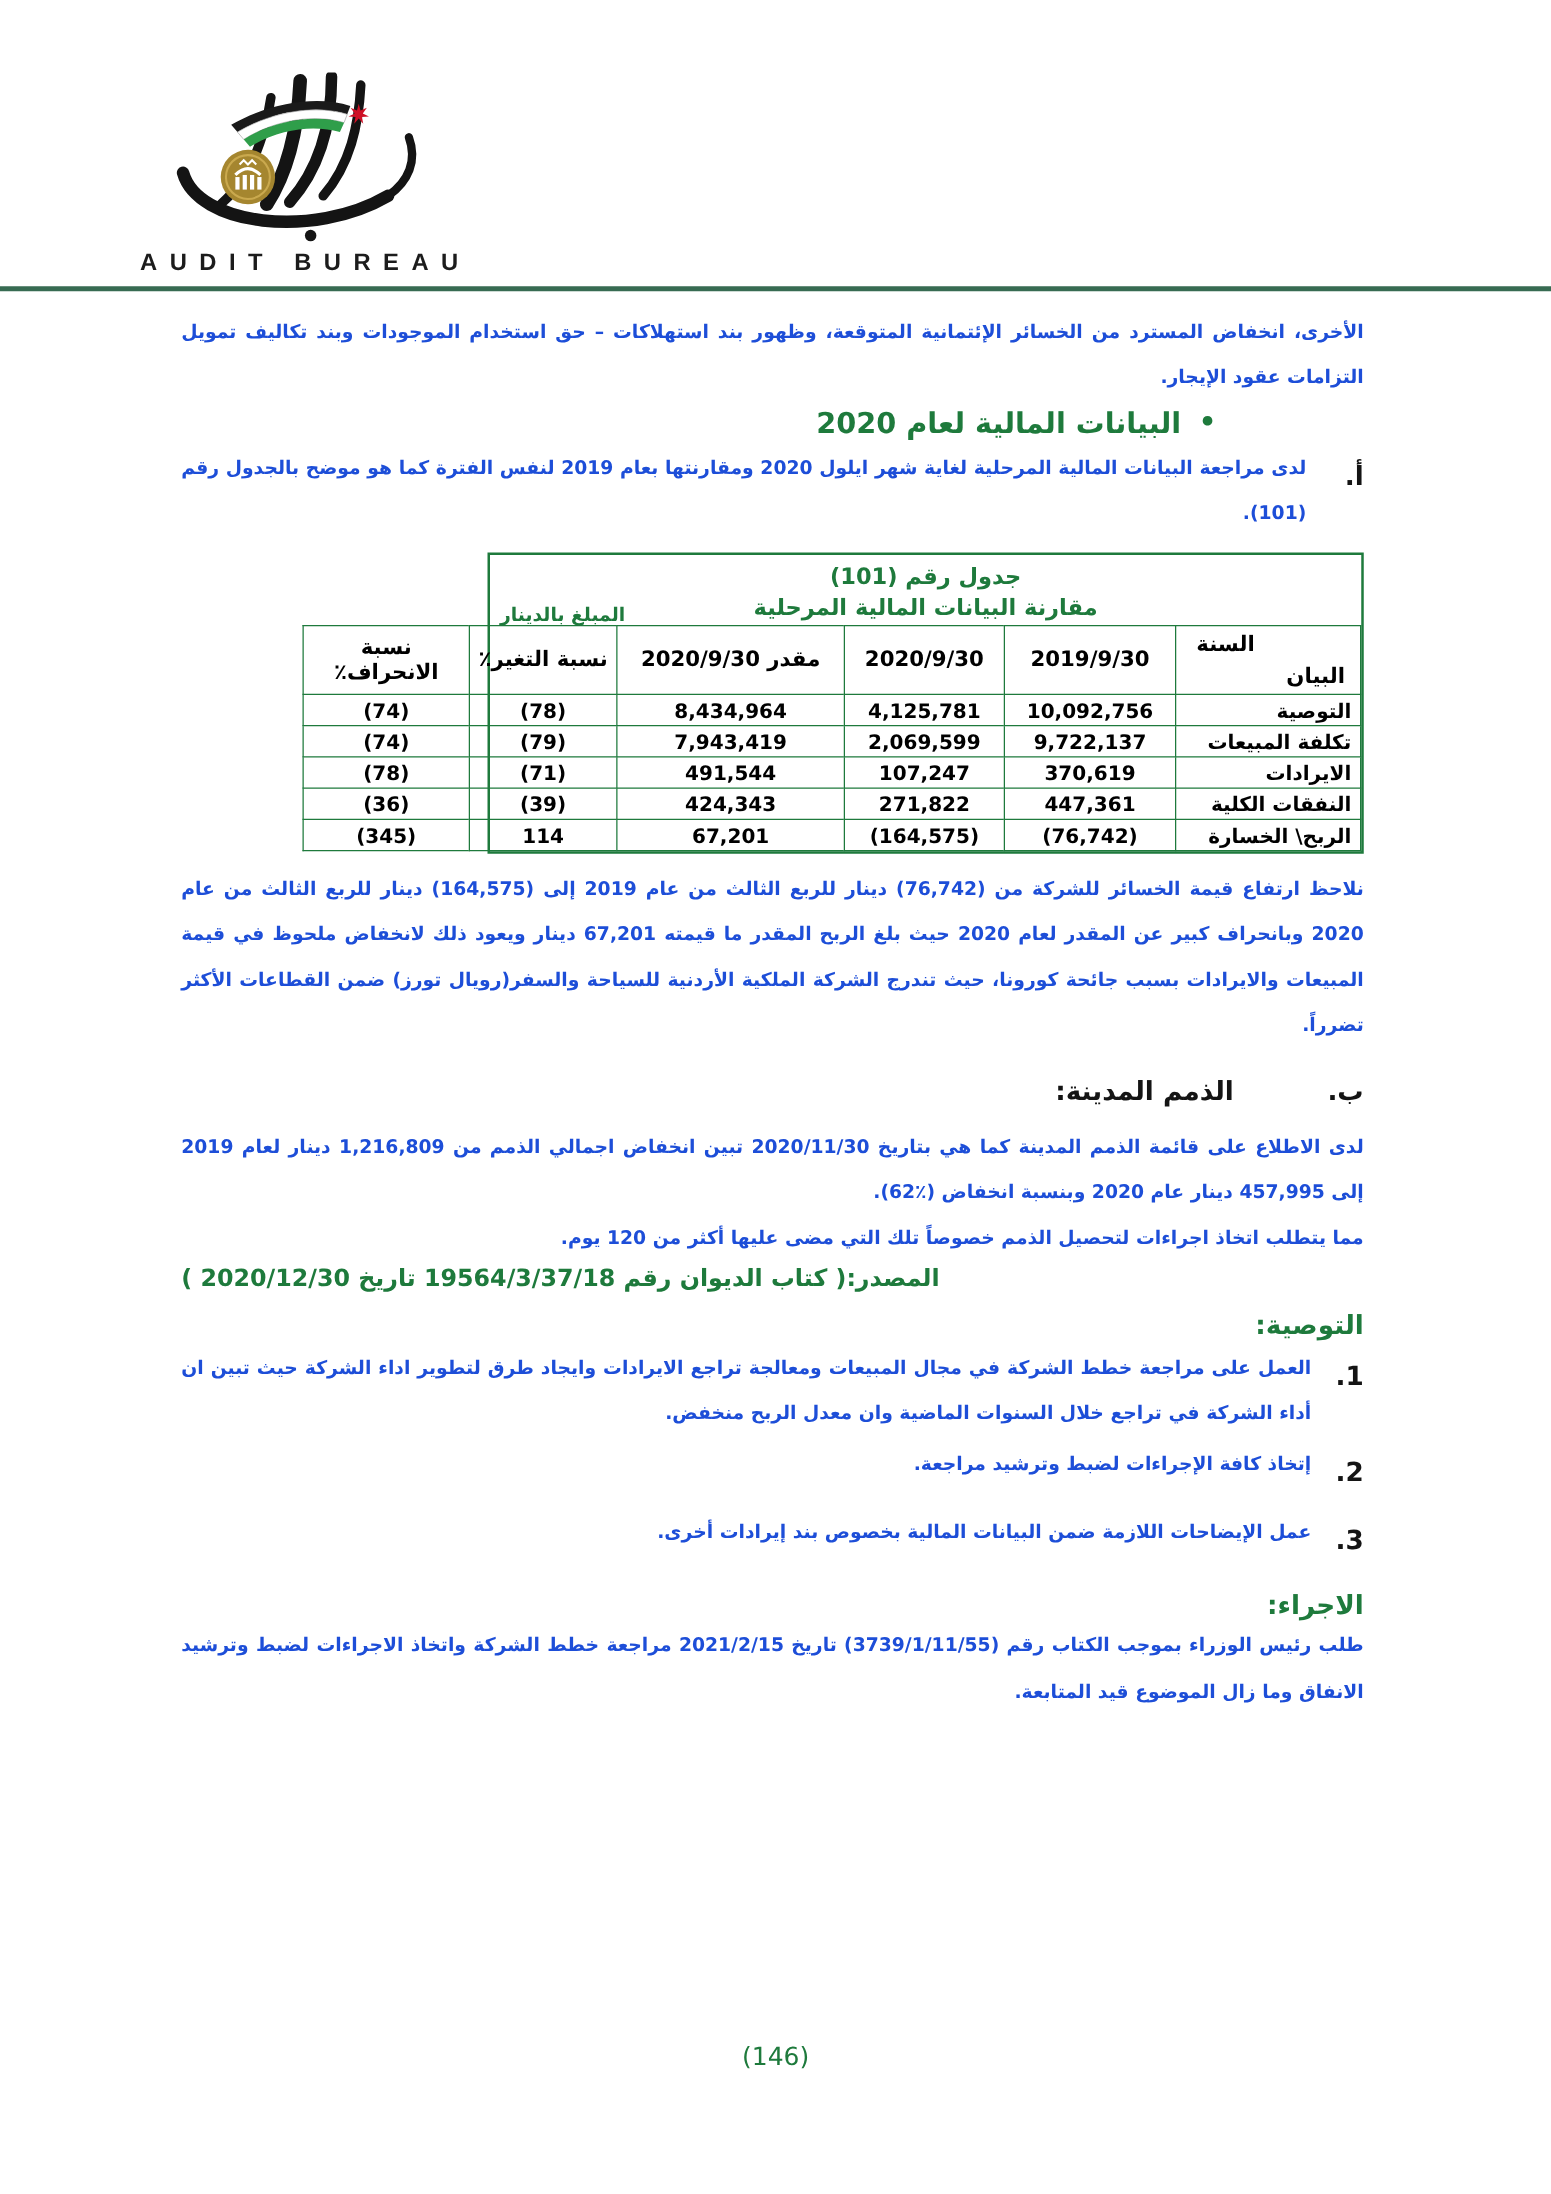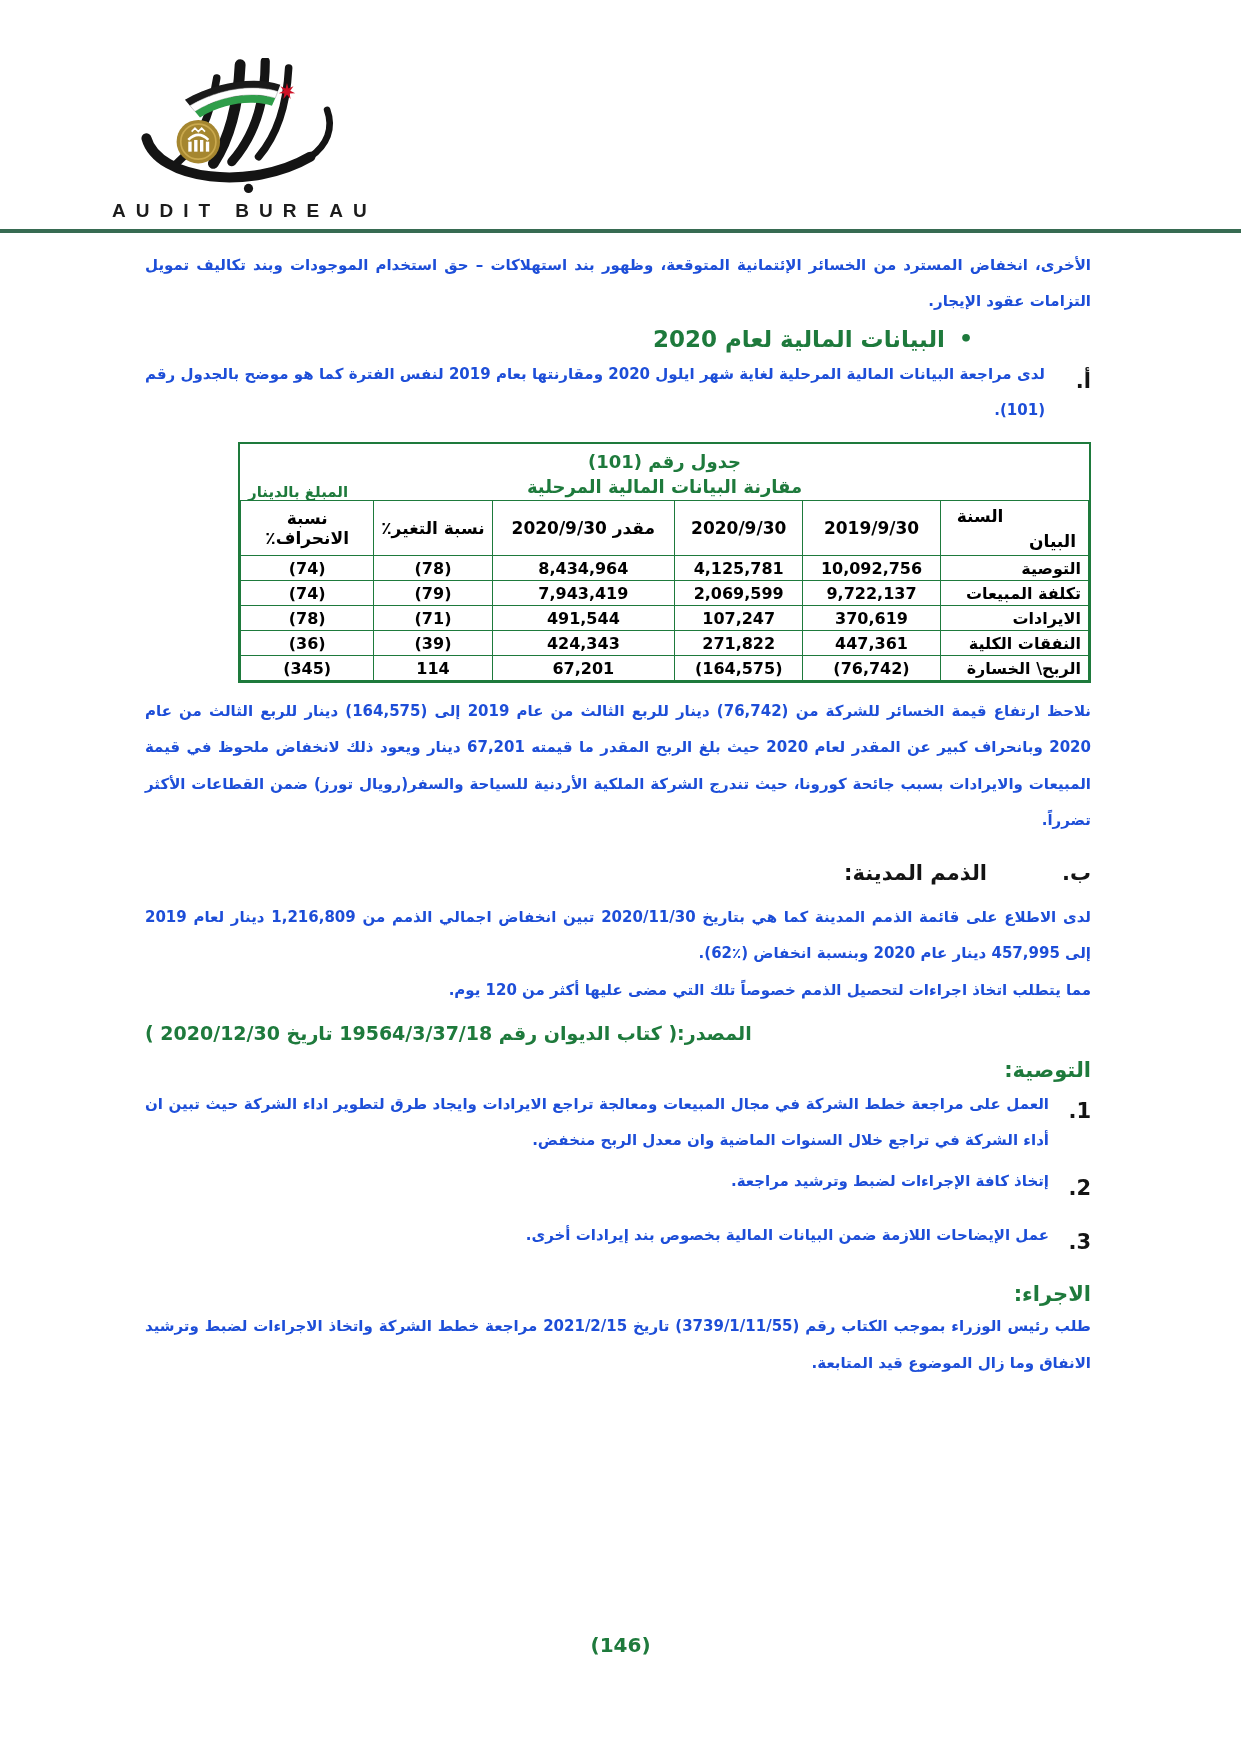--- a/index.html
+++ b/index.html
@@ -36,49 +36,49 @@
   }
   .sec-heading .bullet{font-size:22px;line-height:1;}
   .item-row{display:flex;margin-top:4px;}
   .marker{flex:none;text-align:right;font-size:21px;font-weight:bold;line-height:2.42;color:#141414;}
   .marker-a{width:46px;}
   .marker-b{width:104px;}
   .marker-num{width:42px;}
   .item-text{flex:1;}
   
   .tbl{
-    width:853px;margin:14px 0 10px 0;margin-left:93px;
+    width:701px;margin:14px 0 10px 0;margin-left:93px;
     border:2px solid #1e7a3c;box-sizing:border-box;
   }
   .tbl-title{position:relative;text-align:center;color:#1e7a3c;font-weight:bold;padding:7px 0 3px;}
   .tbl-title .t1{font-size:18px;}
   .tbl-title .t2{font-size:18px;margin-top:4px;}
   .tbl-title .unit{position:absolute;left:8px;bottom:-1px;font-size:15px;}
   table.fin{width:100%;border-collapse:collapse;table-layout:fixed;}
   table.fin th,table.fin td{
     border:1px solid #1e7a3c;color:#000000;font-weight:bold;
     padding:1px 4px;box-sizing:border-box;
   }
   table.fin th{font-size:17px;height:52px;text-align:center;}
   table.fin td{font-size:16px;height:25px;text-align:center;direction:ltr;}
   table.fin td.lbl{text-align:right;direction:rtl;padding-right:7px;font-size:16px;}
   .corner{position:relative;height:52px;text-align:right;}
   .corner .c-top{position:absolute;top:4px;left:12px;font-size:17px;}
   .corner .c-bottom{position:absolute;bottom:3px;right:8px;font-size:17px;}
   
   .b-heading{font-size:21px;font-weight:bold;line-height:2.42;color:#141414;}
   .source-line{
-    margin-top:14px;color:#1e7a3c;font-weight:bold;font-size:19px;
+    margin-top:4px;color:#1e7a3c;font-weight:bold;font-size:19px;
     text-align:left;
   }
   .green-heading{margin-top:14px;color:#1e7a3c;font-weight:bold;font-size:21px;text-align:right;}
   .proc-para{margin-top:2px;}
   .page-num{
     position:absolute;bottom:98px;left:0;width:1241px;text-align:center;
-    color:#1e7a3c;font-weight:bold;font-size:20px;
+    color:#1e7a3c;font-weight:normal;font-size:20px;
   }
 </style>
 </head>
 <body>
 
 <div class="page">
 
   <div class="header">
 
     <div class="logo-box">

